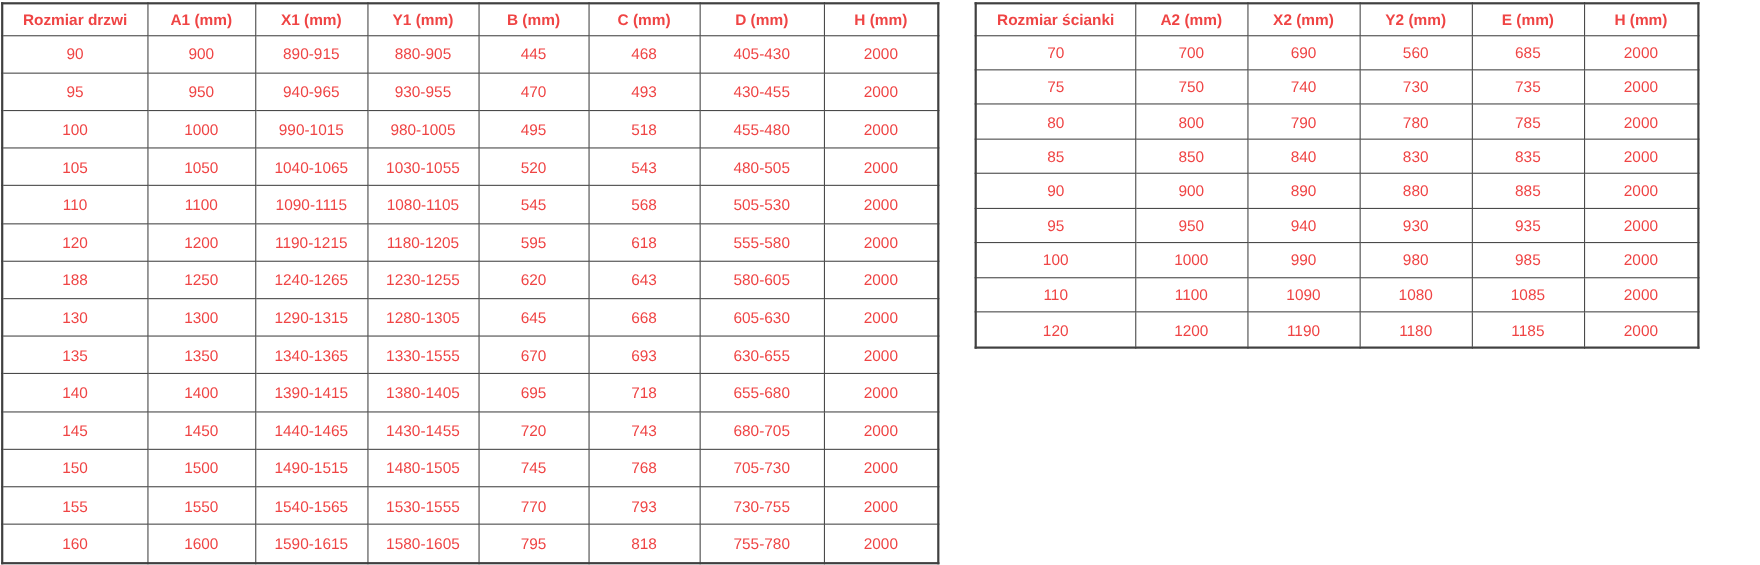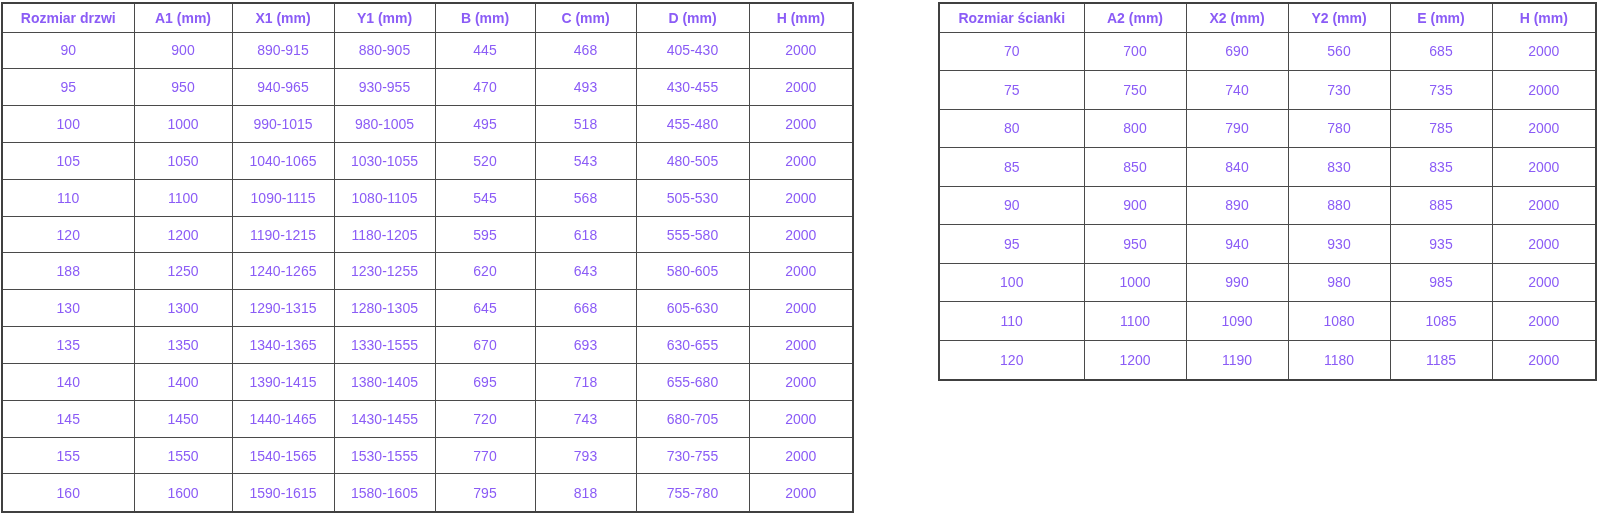--- a/index.html
+++ b/index.html
@@ -6,21 +6,21 @@
     margin: 0;
     padding: 0;
     background: #ffffff;
   }
   .canvas {
     position: relative;
     width: 1600px;
     height: 514px;
     background: #ffffff;
     font-family: "Liberation Sans", sans-serif;
-    color: #8b5cf6;
+    color: #ef4444;
   }
   table.spec-table {
     position: absolute;
     border-collapse: collapse;
     table-layout: fixed;
     background: #ffffff;
     border: 2px solid #404040;
     font-size: 14px;
   }
   table.spec-table th,
@@ -38,24 +38,24 @@
   table.spec-table thead tr {
     height: 29px;
   }
   table.door-table {
     left: 1px;
     top: 2px;
     width: 851px;
     height: 511px;
   }
   table.wall-table {
-    left: 938px;
+    left: 886px;
     top: 2px;
     width: 657px;
-    height: 379px;
+    height: 315px;
   }
 </style>
 </head>
 <body>
 
 <div class="canvas">
 
   <table class="spec-table door-table">
     <colgroup>
       <col style="width:132px">
@@ -184,20 +184,30 @@
           <td>145</td>
           <td>1450</td>
           <td>1440-1465</td>
           <td>1430-1455</td>
           <td>720</td>
           <td>743</td>
           <td>680-705</td>
           <td>2000</td>
         </tr>
         <tr>
+          <td>150</td>
+          <td>1500</td>
+          <td>1490-1515</td>
+          <td>1480-1505</td>
+          <td>745</td>
+          <td>768</td>
+          <td>705-730</td>
+          <td>2000</td>
+        </tr>
+        <tr>
           <td>155</td>
           <td>1550</td>
           <td>1540-1565</td>
           <td>1530-1555</td>
           <td>770</td>
           <td>793</td>
           <td>730-755</td>
           <td>2000</td>
         </tr>
         <tr>

